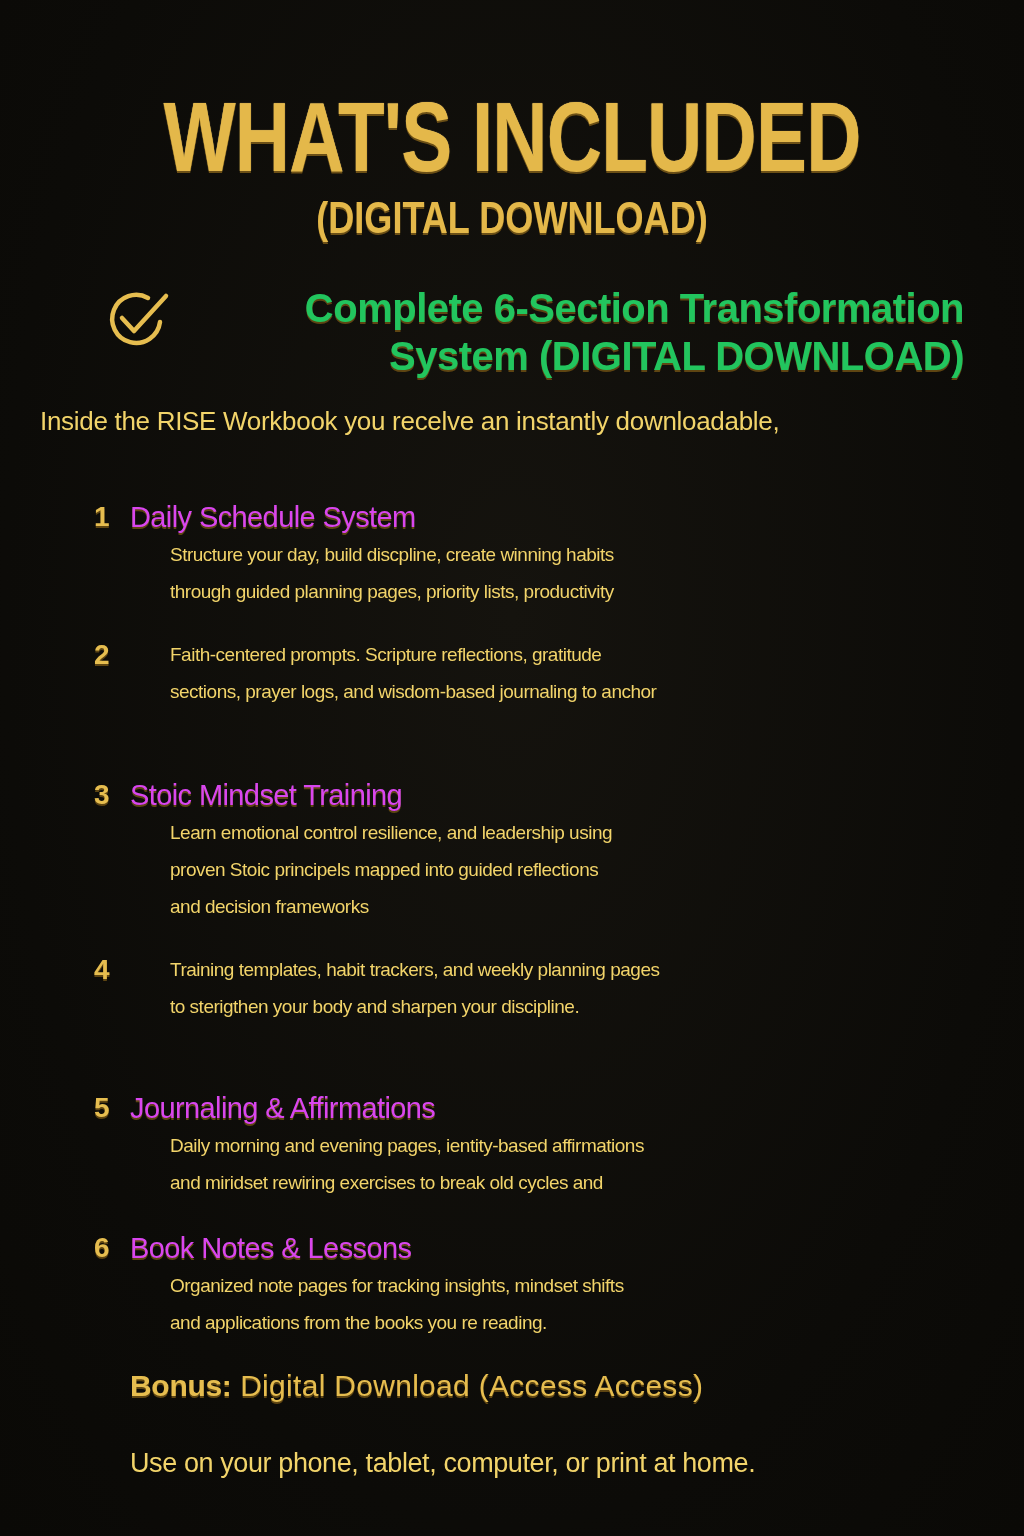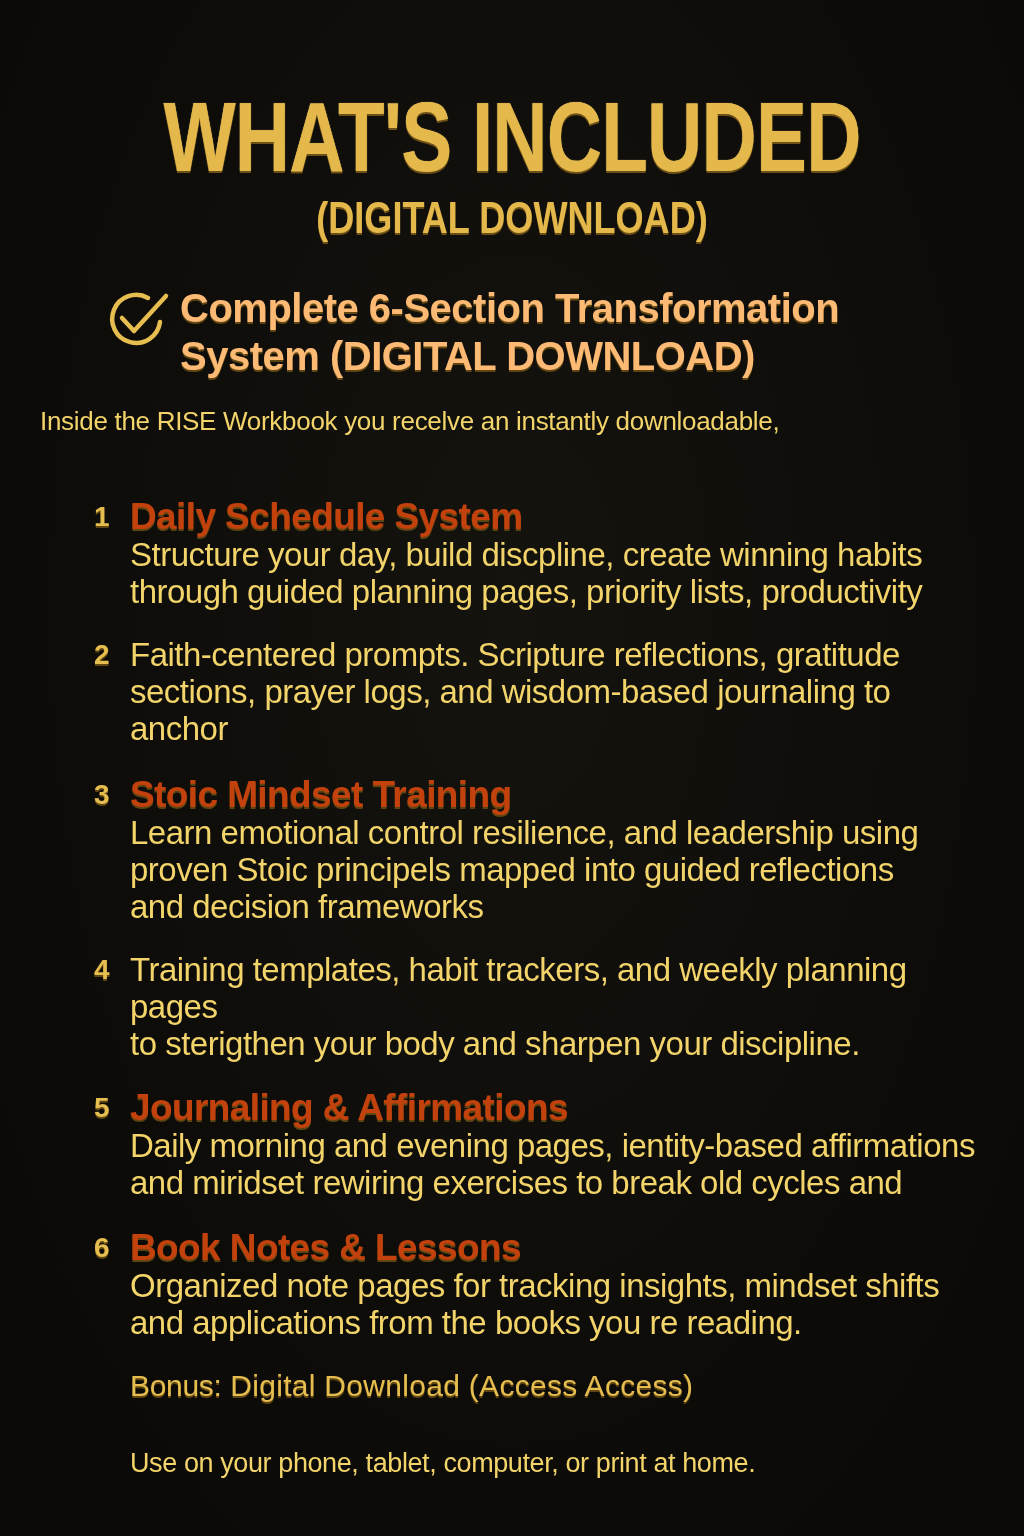--- a/index.html
+++ b/index.html
@@ -62,25 +62,25 @@
       left: 4px;
       top: 4px;
       width: 70px;
       height: 60px;
     }
     .headline-text {
       position: absolute;
       left: 80px;
       right: 0;
       top: 0;
-      text-align: left;
+      text-align: right;
       font-weight: 700;
       font-size: 40px;
       line-height: 48px;
-      color: #fdba74;
+      color: #22c55e;
       text-shadow: 0 2px 0 #5e4512;
       letter-spacing: -0.5px;
     }
     .intro {
       position: absolute;
       left: 40px;
       right: 40px;
       top: 402px;
       text-align: left;
       font-size: 26px;
@@ -102,33 +102,34 @@
       position: absolute;
       left: 2px;
       top: 0;
       font-weight: 700;
       font-size: 28px;
       line-height: 38px;
       color: #e6bd4f;
       text-shadow: 0 2px 0 #5e4512;
     }
     .section-title {
-      font-weight: 700;
-      font-size: 37px;
-      line-height: 38px;
-      color: #c2410c;
+      font-weight: 400;
+      font-size: 29px;
+      line-height: 38px;
+      color: #d946ef;
       text-shadow: 0 2px 0 #5e4512;
       letter-spacing: -0.6px;
     }
     .section-desc {
-      font-size: 33px;
+      font-size: 19px;
       line-height: 37px;
       color: #f2d46a;
       letter-spacing: -0.5px;
       white-space: pre-line;
+      margin-left: 40px;
     }
     .s1 { top: 0; position: absolute; left: 0; right: 0; }
     .s2 { top: 138px; position: absolute; left: 0; right: 0; }
     .s3 { top: 278px; position: absolute; left: 0; right: 0; }
     .s4 { top: 453px; position: absolute; left: 0; right: 0; }
     .s5 { top: 591px; position: absolute; left: 0; right: 0; }
     .s6 { top: 731px; position: absolute; left: 0; right: 0; }
     .bonus {
       position: absolute;
       left: 130px;
@@ -136,21 +137,21 @@
       top: 1367px;
     }
     .bonus-title {
       font-size: 30px;
       line-height: 38px;
       color: #e6bd4f;
       text-shadow: 0 2px 0 #5e4512;
       letter-spacing: 0.3px;
     }
     .bonus-title .bonus-label {
-      font-weight: 400;
+      font-weight: 700;
       letter-spacing: -0.3px;
       text-align: right;
     }
     .bonus-desc {
       font-size: 27px;
       line-height: 37px;
       color: #f2d46a;
       letter-spacing: -0.4px;
       margin-top: 40px;
     }

